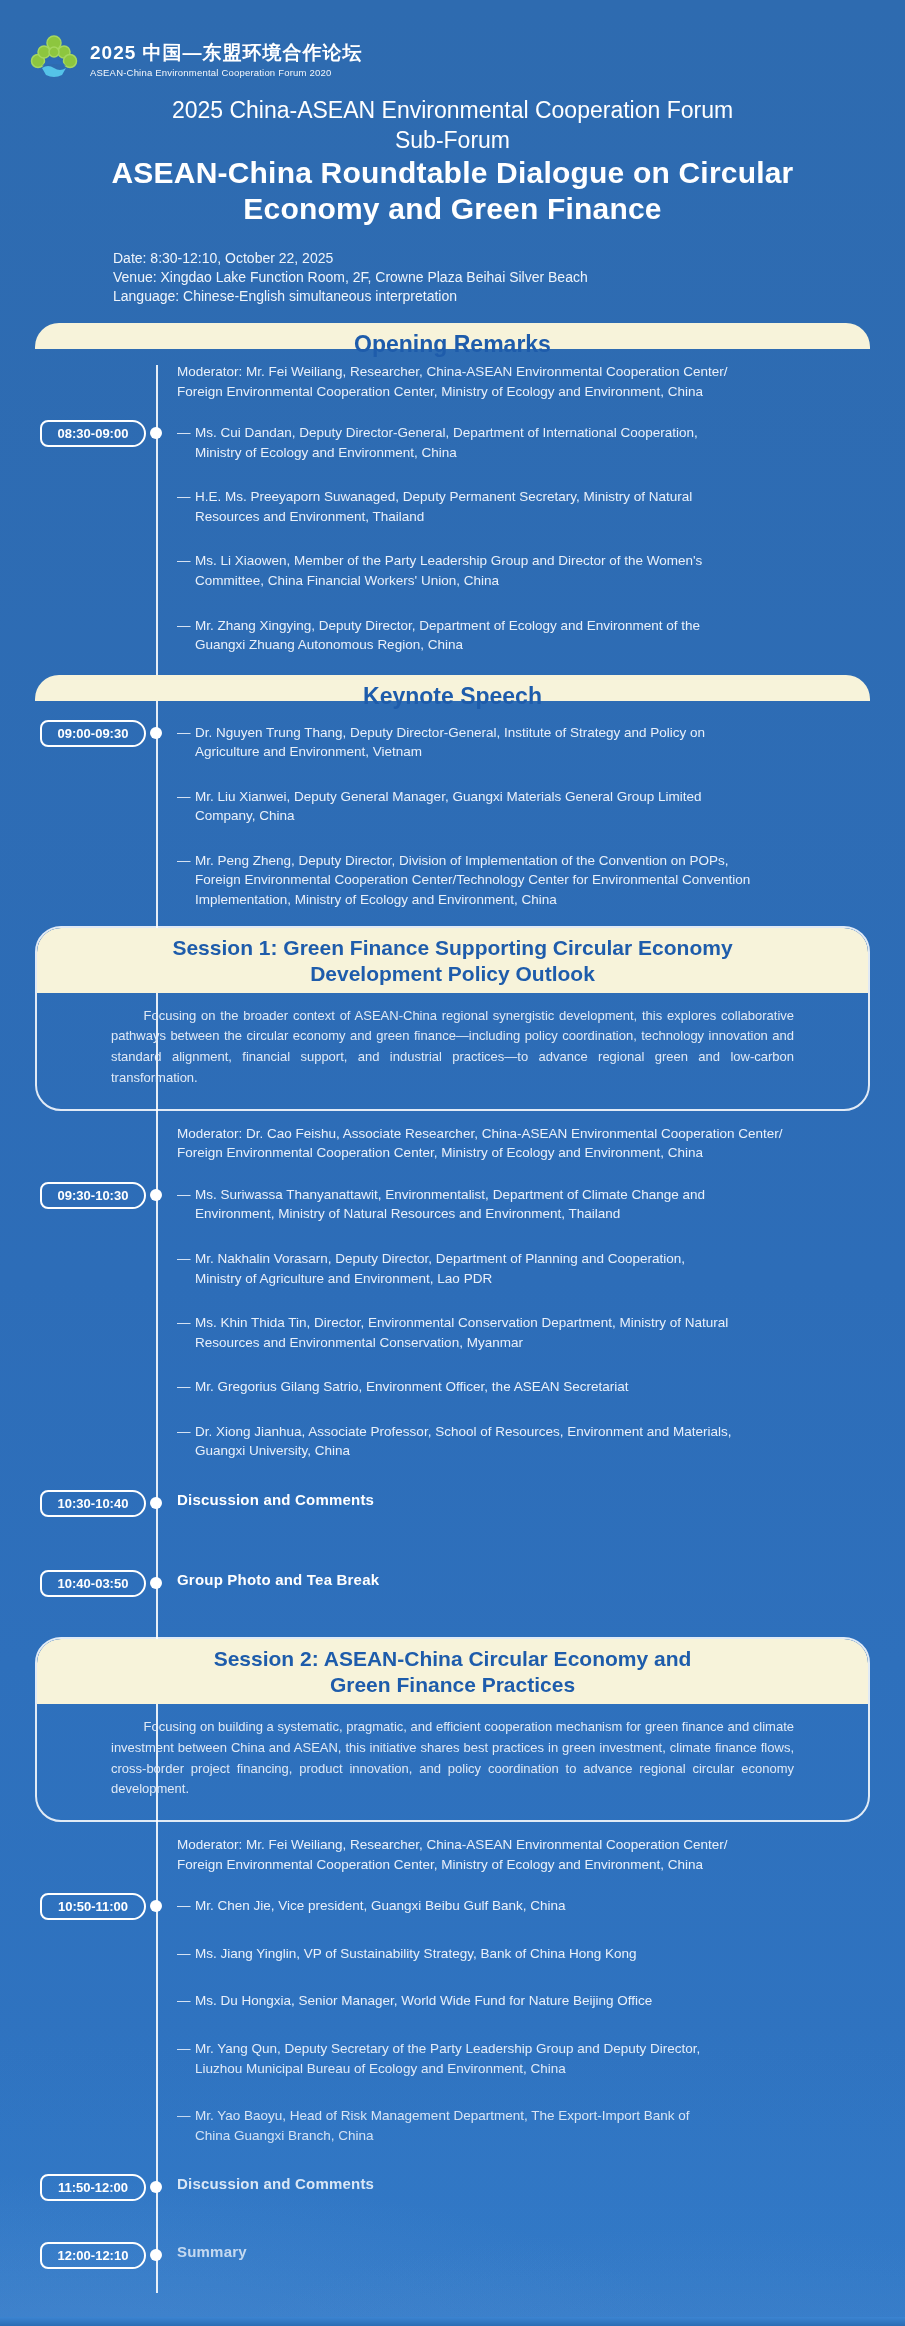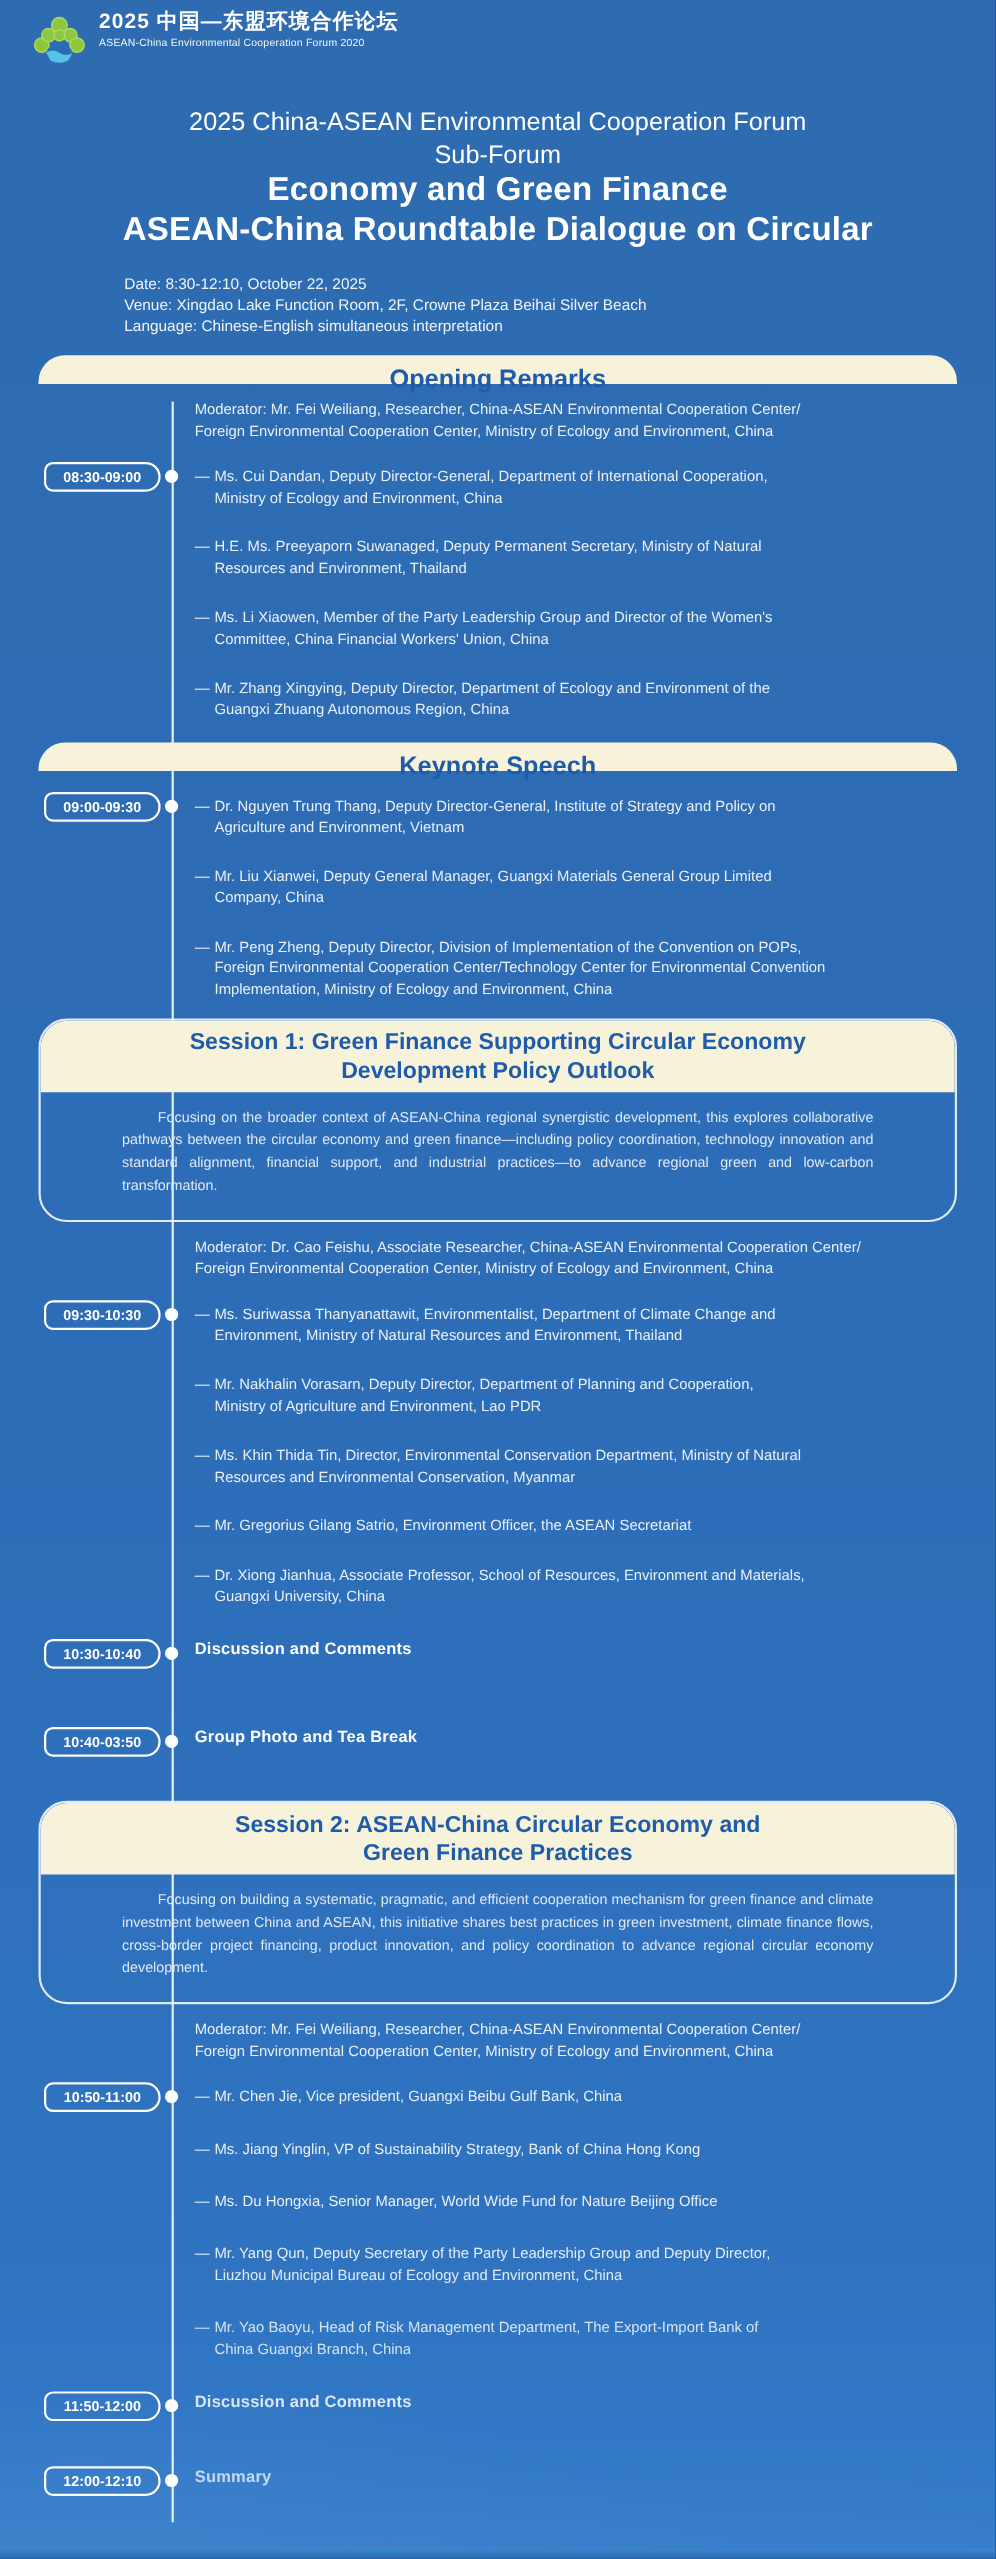--- a/index.html
+++ b/index.html
@@ -6,21 +6,21 @@
   .poster{
     position:relative;
     width:905px;height:2326px;
     margin:0 auto;
     overflow:hidden;
     background:linear-gradient(180deg,#2e6bb0 0%,#2d6db8 55%,#2f73c0 88%,#3179c7 100%);
     font-family:"Liberation Sans","DejaVu Sans",sans-serif;
     color:#fff;
   }
   
-  .logo-row{position:absolute;top:8px;left:28px;display:flex;align-items:flex-start;gap:10px;}
+  .logo-row{position:absolute;top:28px;left:28px;display:flex;align-items:flex-end;gap:10px;}
   .logo-mark{width:52px;height:50px;flex:0 0 auto;}
   .logo-text .zh{font-size:19px;font-weight:bold;letter-spacing:1px;line-height:1.25;}
   .logo-text .en{font-size:9.5px;letter-spacing:.2px;opacity:.95;margin-top:2px;}
   
   .titles{padding-top:95px;text-align:center;}
   .titles .forum{font-size:23px;line-height:30px;}
   .titles .subforum{font-size:23px;line-height:30px;}
   .titles .big{font-size:30px;line-height:36px;font-weight:bold;letter-spacing:.2px;}
   .info{margin:22px 0 0 113px;font-size:14px;line-height:19px;color:#eef4fb;}
   
@@ -111,22 +111,22 @@
     </span>
     <span class="logo-text">
       <div class="zh">2025 中国—东盟环境合作论坛</div>
       <div class="en">ASEAN-China Environmental Cooperation Forum 2020</div>
     </span>
   </div>
 
   <div class="titles">
     <div class="forum">2025 China-ASEAN Environmental Cooperation Forum</div>
     <div class="subforum">Sub-Forum</div>
+    <div class="big">ASEAN-China Roundtable Dialogue on Circular</div>
     <div class="big">Economy and Green Finance</div>
-    <div class="big">ASEAN-China Roundtable Dialogue on Circular</div>
   </div>
 
   <div class="info">
     <div>Date: 8:30-12:10, October 22, 2025</div>
     <div>Venue: Xingdao Lake Function Room, 2F, Crowne Plaza Beihai Silver Beach</div>
     <div>Language: Chinese-English simultaneous interpretation</div>
   </div>
 
   <div class="agenda">
     <div class="vline"></div>

